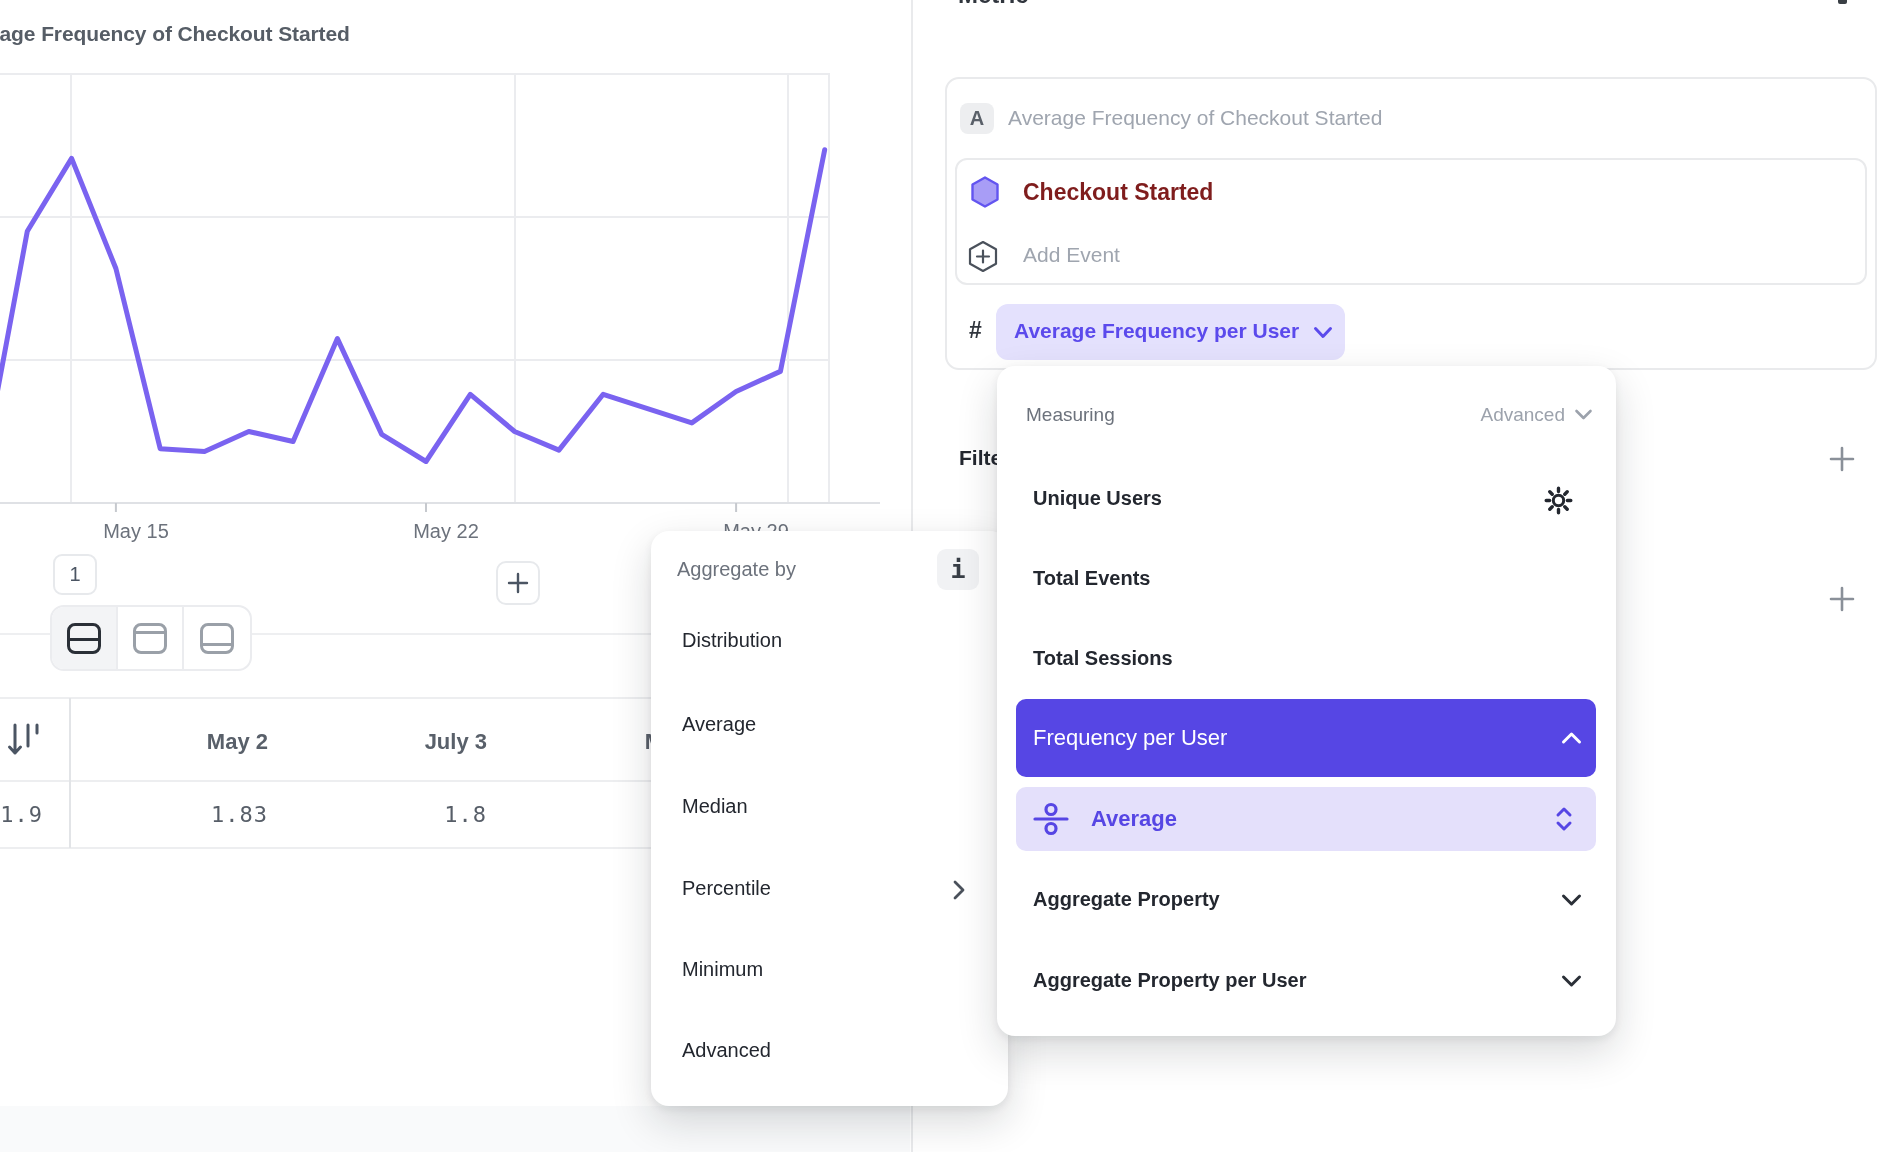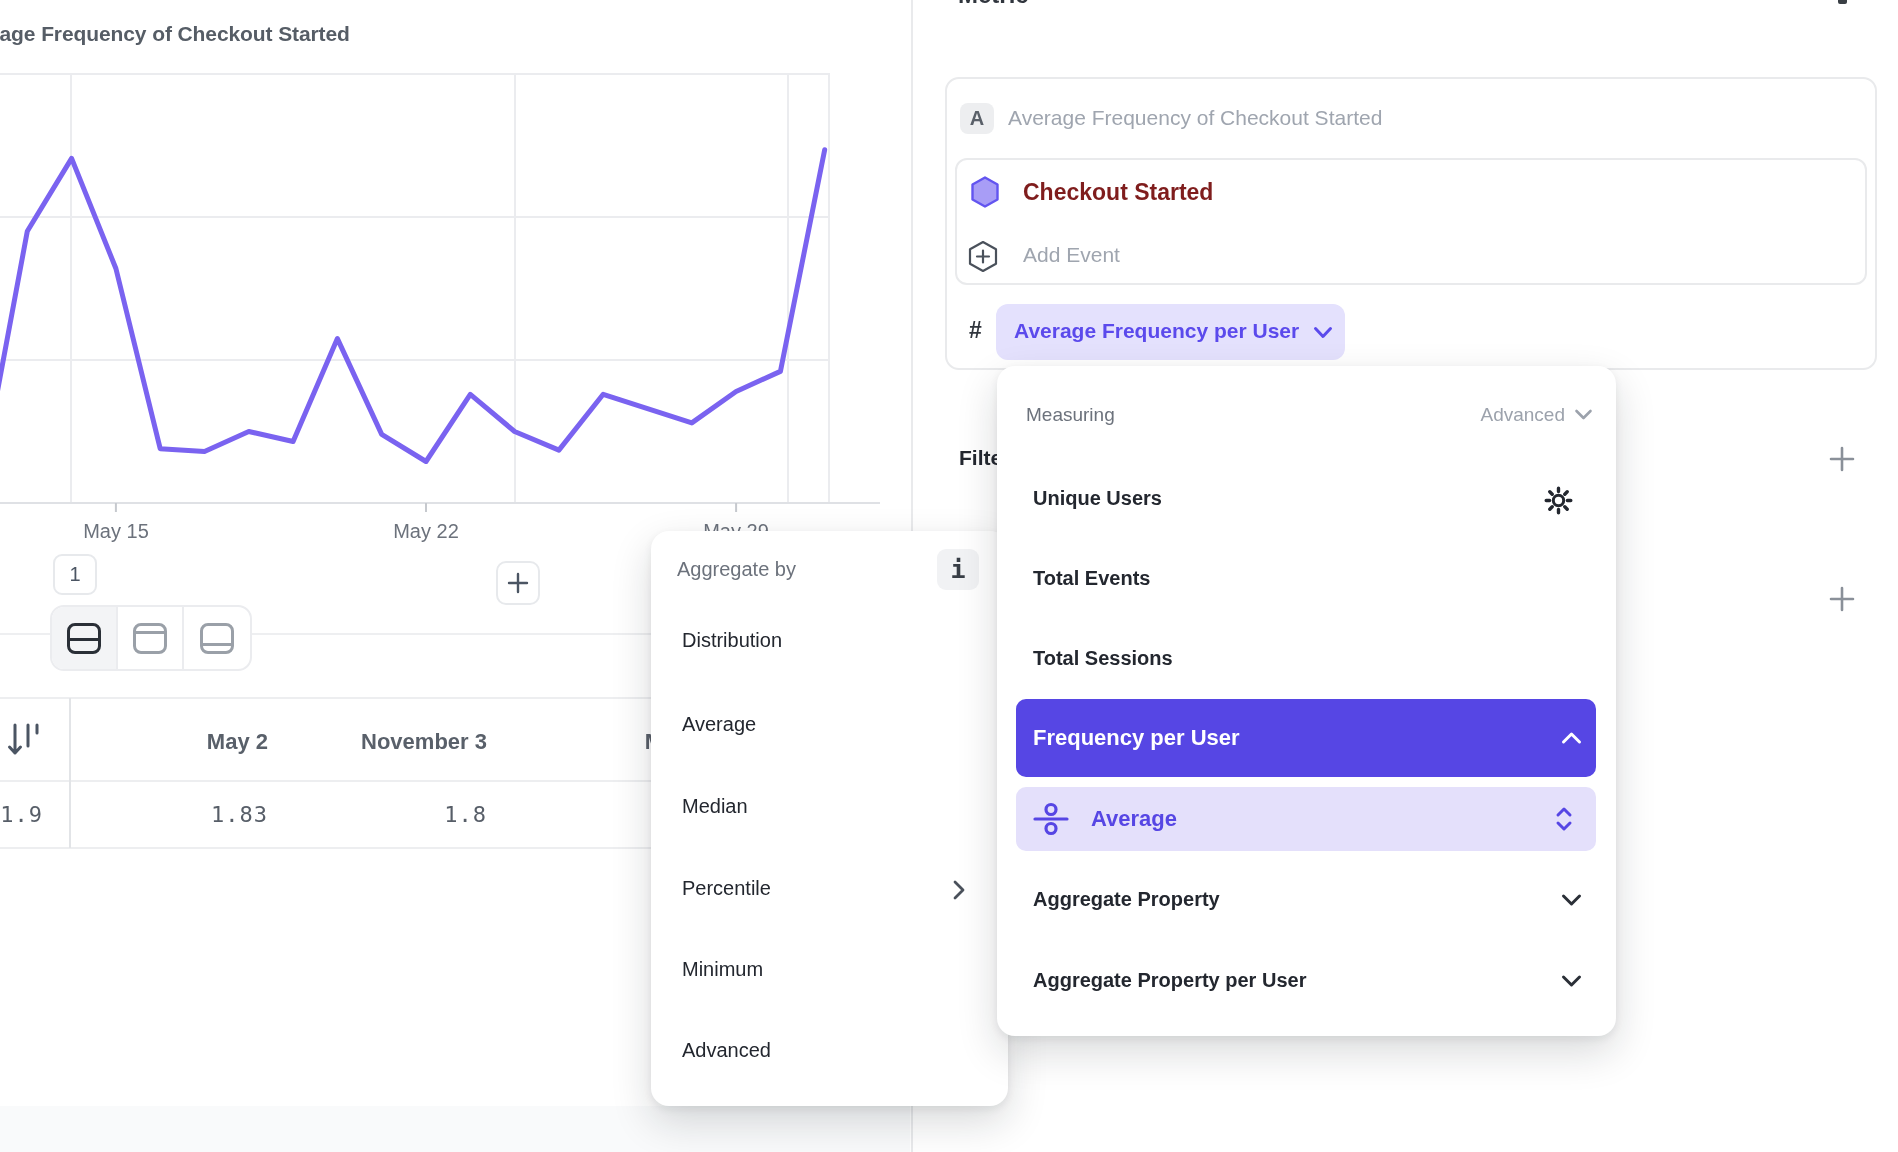--- a/index.html
+++ b/index.html
@@ -3,21 +3,21 @@
 <meta charset="utf-8">
 <style>
   html,body{margin:0;padding:0;background:#fff;}
   #screen{position:relative;width:1898px;height:1152px;overflow:hidden;background:#fff;
           font-family:"Liberation Sans", sans-serif;color:#23272F;}
   .abs{position:absolute;}
   .nosel{user-select:none;}
 
   
   .chart-title{left:-46px;top:22px;font-size:21px;font-weight:600;color:#565D66;white-space:nowrap;letter-spacing:-0.1px;}
-  .tick-label{font-size:20px;color:#6C727C;transform:translateX(-50%);white-space:nowrap;}
+  .tick-label{font-size:20px;color:#6C727C;transform:translateX(-50%);white-space:nowrap;margin-left:20px;}
 
   .seg-btn{left:53px;top:554px;width:40px;height:37px;border:2px solid #E7E9EC;border-radius:9px;
            background:#fff;font-size:20px;color:#4B5563;display:flex;align-items:center;justify-content:center;}
   .add-btn{left:496px;top:561px;width:40px;height:40px;border:2px solid #E7E9EC;border-radius:10px;
            background:#fff;color:#4B5563;display:flex;align-items:center;justify-content:center;}
   .add-btn svg{display:block;}
   .sep-line{top:633px;height:2px;background:#EEEFF1;}
 
   .layout-toggle{left:50px;top:605px;width:198px;height:62px;border:2px solid #EBECEF;border-radius:14px;
                  background:#fff;display:flex;overflow:hidden;}
@@ -60,21 +60,21 @@
   .popup{background:#fff;border-radius:18px;box-shadow:0 3px 8px rgba(18,22,33,.07),0 16px 40px rgba(18,22,33,.16);}
   #popup-aggregate{left:651px;top:531px;width:357px;height:575px;}
   #popup-measuring{left:997px;top:366px;width:619px;height:670px;}
   .popup-label{font-size:20px;font-weight:500;color:#6C727C;}
   .menu-item{font-size:20px;font-weight:500;color:#23272F;white-space:nowrap;}
   .menu-item.bold{font-weight:600;}
   .i-badge{left:937px;top:549px;width:42px;height:41px;background:#F1F2F4;border-radius:9px;
            display:flex;align-items:center;justify-content:center;
            font-family:"DejaVu Sans Mono", monospace;font-size:25px;font-weight:600;color:#383E46;}
   .sel-row{left:1016px;top:699px;width:580px;height:78px;border-radius:10px;background:#5646E4;}
-  .sel-row-label{left:1033px;top:725px;font-size:22px;font-weight:700;color:#FFFFFF;text-align:center;}
+  .sel-row-label{left:1033px;top:725px;font-size:22px;font-weight:400;color:#FFFFFF;text-align:center;}
   .sub-row{left:1016px;top:787px;width:580px;height:64px;border-radius:10px;background:#E4E0FB;}
   .sub-row-label{left:1091px;top:806px;font-size:22px;font-weight:600;color:#5646E4;}
   svg{display:block;}
 </style>
 </head>
 <body>
 
 <div id="screen" class="nosel">
 
   <div class="abs chart-title">Average Frequency of Checkout Started</div>
@@ -129,21 +129,21 @@
   <div class="abs tline" style="left:0;top:780px;width:911px"></div>
   <div class="abs tline" style="left:0;top:847px;width:911px"></div>
   <div class="abs vline" style="left:69px;top:698px;height:150px"></div>
 
   <svg class="abs" style="left:7px;top:722px" width="34" height="38" viewBox="0 0 34 38">
     <path d="M8 3v28M8 31l-5.5-6M8 31l5.5-6" stroke="#4B5563" stroke-width="3" stroke-linecap="round" stroke-linejoin="round"></path>
     <path d="M21 3v21" stroke="#4B5563" stroke-width="3" stroke-linecap="round"></path>
     <path d="M30 3v8" stroke="#4B5563" stroke-width="3" stroke-linecap="round"></path>
   </svg>
   <div class="abs th" style="left:268px;top:729px">May 2</div>
-  <div class="abs th" style="left:487px;top:729px">November 3</div>
+  <div class="abs th" style="left:487px;top:729px">July 3</div>
   <div class="abs th" style="left:706px;top:729px">May 4</div>
 
   <div class="abs td" style="left:43px;top:802px">1.9</div>
   <div class="abs td" style="left:268px;top:802px">1.83</div>
   <div class="abs td" style="left:487px;top:802px">1.8</div>
   <div class="abs td" style="left:706px;top:802px">1.78</div>
 
   <div class="abs bottom-band"></div>
 
   <div class="abs divider"></div>

